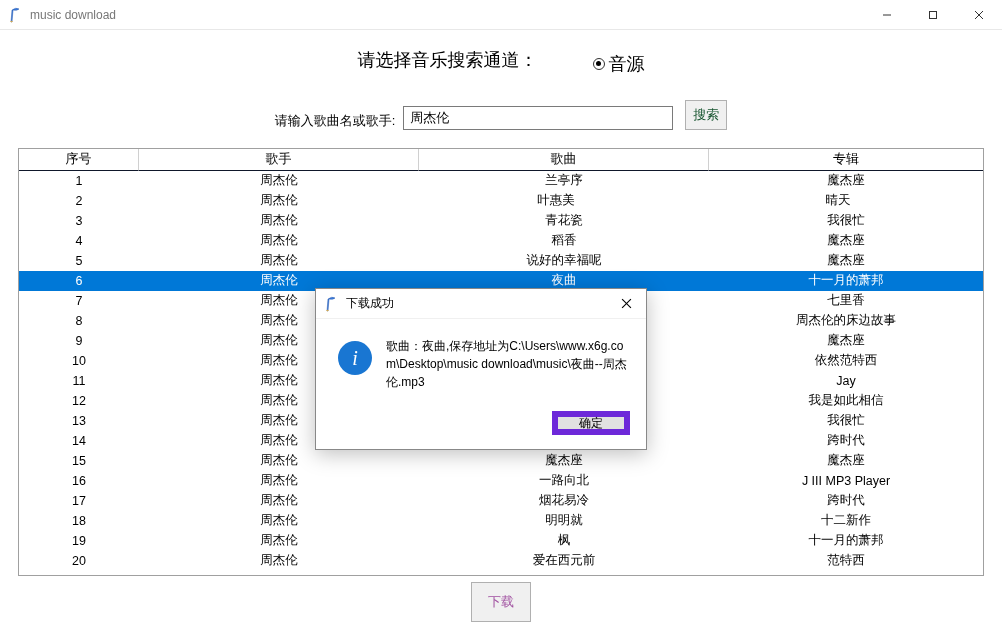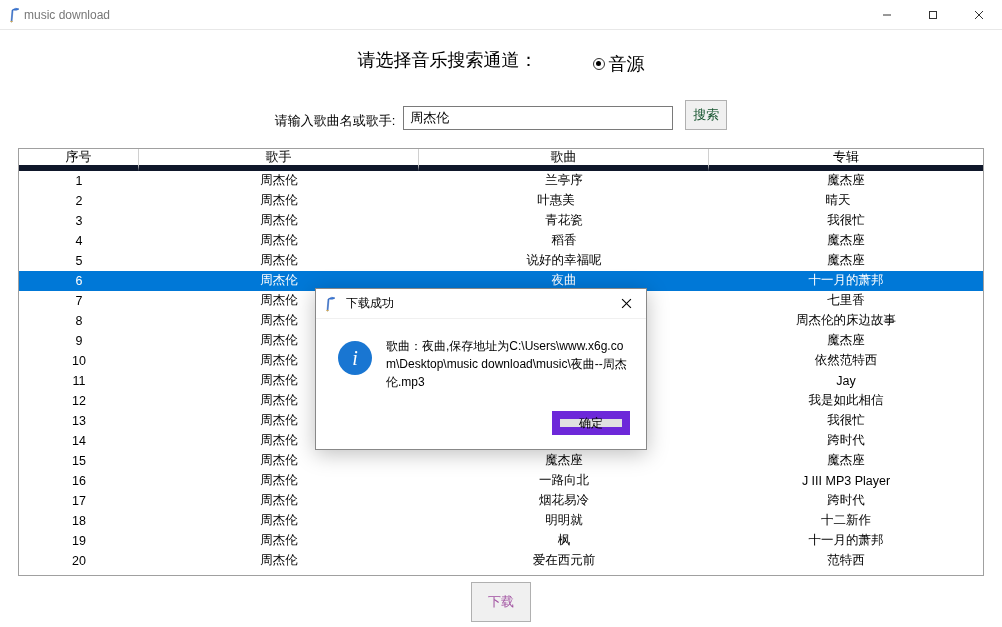--- a/index.html
+++ b/index.html
@@ -1,20 +1,20 @@
 <!DOCTYPE html>
 <html><head>
   <meta charset="utf-8">
   <style>
     * { box-sizing: border-box; margin: 0; padding: 0; font-family: "Microsoft YaHei", "SimSun", Arial, sans-serif; }
     body { background: #fff; width: 1002px; height: 627px; overflow: hidden; position: relative; }
     
     
     .titlebar { height: 30px; background: #fff; border-bottom: 1px solid #e8e8e8; display: flex; align-items: center; padding-left: 8px; justify-content: space-between; }
-    .titlebar-left { display: flex; align-items: center; }
+    .titlebar-left { display: flex; align-items: center; gap: 6px; }
     .titlebar-title { font-size: 12px; color: #777; }
     .app-icon { width: 16px; height: 16px; }
     .win-controls { display: flex; height: 100%; }
     .win-btn { width: 46px; height: 100%; display: flex; align-items: center; justify-content: center; font-size: 12px; color: #555; cursor: pointer; }
     
     
     .content { padding: 18px 18px 10px 18px; }
     
     .source-row { text-align: center; margin-bottom: 24px; font-size: 18px; color: #000; }
     .source-label { margin-right: 50px; }
@@ -23,21 +23,21 @@
     .radio-dot::after { content: ""; width: 5px; height: 5px; border-radius: 50%; background: #000; }
     
     .search-row { display: flex; align-items: flex-end; justify-content: center; margin-bottom: 18px; font-size: 13px; }
     .search-label { margin-right: 8px; }
     .search-input { width: 270px; height: 24px; border: 1px solid #7a7a7a; padding: 2px 6px; font-size: 13px; outline: none; background: #fff; }
     .search-btn { width: 42px; height: 30px; margin-left: 12px; border: 1px solid #b0b0b0; background: #f0f0f0; color: #14532d; font-size: 13px; cursor: pointer; display: inline-flex; align-items: center; justify-content: center; }
     
     
     .table-wrap { border: 1px solid #a0a0a0; height: 428px; overflow: hidden; background: #fff; }
     .thead { display: flex; height: 22px; background: #fff; font-size: 13px; }
-    .thead .th { display: flex; align-items: center; justify-content: center; border-right: 1px solid #d0d0d0; border-bottom: 6px solid #0f172a; }
+    .thead .th { display: flex; align-items: center; justify-content: center; border-right: 1px solid #d0d0d0; border-bottom: 1px solid #0f172a; }
     .thead .th:last-child { border-right: none; }
     .tbody { }
     .tr { display: flex; height: 20px; font-size: 12.5px; }
     .tr.selected { background: #0078d7; color: #fff; }
     .td { display: flex; align-items: center; justify-content: center; overflow: hidden; white-space: nowrap; }
     .col-idx { width: 120px; }
     .col-singer { width: 280px; }
     .col-song { width: 290px; }
     .col-album { flex: 1; }
     
@@ -47,21 +47,21 @@
     
     
     .dialog { position: absolute; left: 315px; top: 288px; width: 332px; background: #fff; border: 1px solid #888; box-shadow: 0 4px 20px rgba(0,0,0,0.25); }
     .dialog-title { height: 30px; background: #fff; display: flex; align-items: center; justify-content: space-between; padding-left: 8px; border-bottom: 1px solid #f0f0f0; }
     .dialog-title-left { display: flex; align-items: center; gap: 6px; font-size: 12px; }
     .dialog-close { width: 40px; height: 30px; display: flex; align-items: center; justify-content: center; font-size: 14px; cursor: pointer; }
     .dialog-body { display: flex; padding: 18px 18px 10px 22px; gap: 14px; font-size: 12px; line-height: 1.5; }
     .info-icon { width: 34px; height: 34px; border-radius: 50%; background: #1976d2; color: #fff; font-family: Georgia, serif; font-style: italic; font-size: 20px; display: flex; align-items: center; justify-content: center; flex-shrink: 0; margin-top: 4px; }
     .dialog-msg { flex: 1; word-break: break-all; color: #000; }
     .dialog-footer { display: flex; justify-content: flex-end; padding: 10px 16px 14px; }
-    .ok-btn { width: 78px; height: 24px; border: 8px solid #6d28d9; background: #e1e1e1; font-size: 12px; cursor: pointer; display: inline-flex; align-items: center; justify-content: center; }
+    .ok-btn { width: 78px; height: 24px; border: 6px solid #6d28d9; background: #e1e1e1; font-size: 12px; cursor: pointer; display: inline-flex; align-items: center; justify-content: center; }
     
     
     .feather-svg { width: 100%; height: 100%; }
   </style>
 </head>
 <body>
 
 <div class="titlebar">
   <div class="titlebar-left">
     <span class="app-icon">

